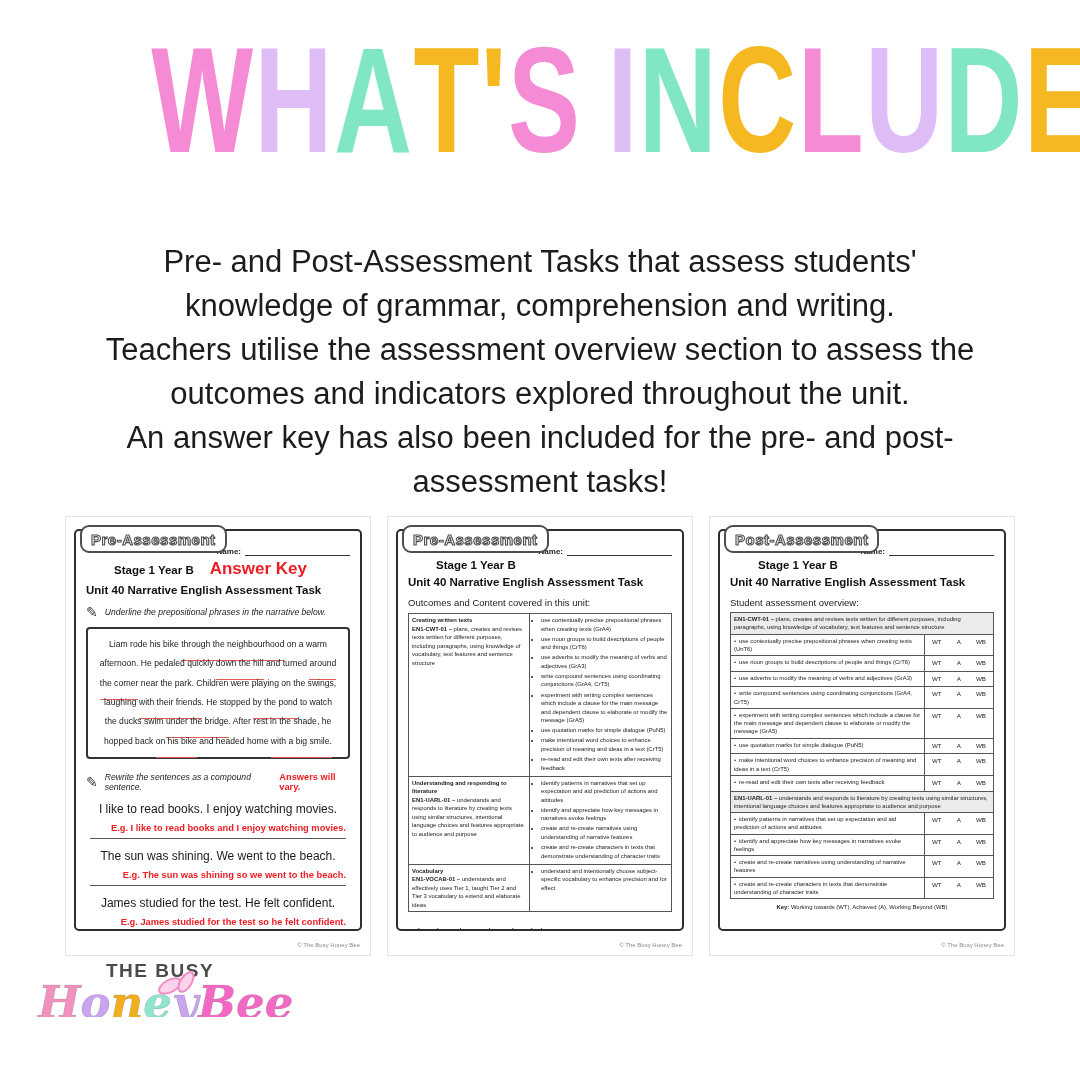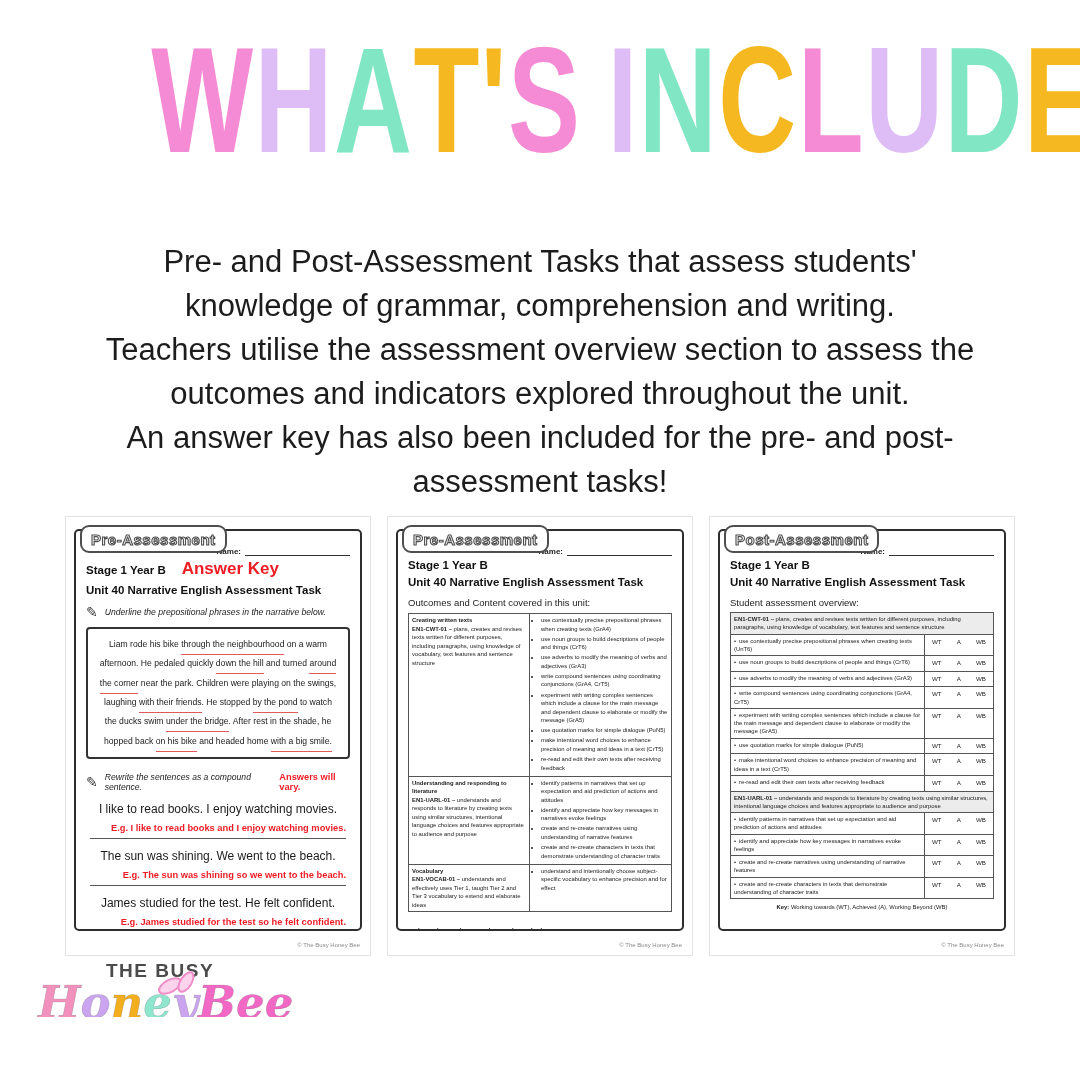--- a/index.html
+++ b/index.html
@@ -22,31 +22,31 @@
   .page{width:304px;height:438px;background:#fff;border:1px solid #e3e3e3;position:relative;}
   .inner{position:absolute;left:8px;right:8px;top:12px;bottom:24px;border:2px solid #2e2e2e;
          border-radius:5px;padding:5px 10px 4px;box-sizing:border-box;overflow:hidden;}
   .tab{position:absolute;top:8px;left:14px;z-index:3;background:#fff;border:2px solid #4e4e4e;
        border-radius:9px;padding:0 9px;height:24px;display:flex;align-items:center;}
   .tab-text{font-size:15px;font-weight:800;letter-spacing:.5px;color:#fdfdfd;
             -webkit-text-stroke:1.1px #4e4e4e;}
   .name-row{display:flex;justify-content:flex-end;align-items:flex-end;gap:4px;margin-top:8px;height:12px;}
   .name-lab{font-size:8px;font-weight:700;color:#222;}
   .name-ln{display:inline-block;width:105px;border-bottom:1px solid #333;height:10px;}
-  .stage-row{display:flex;align-items:baseline;gap:16px;margin-top:3px;}
+  .stage-row{display:flex;align-items:baseline;gap:16px;margin-top:3px;margin-left:28px;}
   .stage{font-size:11.5px;font-weight:800;color:#111;}
   .akey{font-size:17px;font-weight:800;color:#ee1d25;}
   .unit{font-size:11.5px;font-weight:800;color:#111;margin-top:5px;}
   .instr-row{display:flex;align-items:center;gap:7px;margin-top:9px;}
   .pencil{font-size:14px;color:#333;line-height:1;}
   .instr{font-size:8.6px;font-style:italic;color:#222;}
   .avary{font-size:9.3px;font-weight:800;color:#ee1d25;margin-left:3px;}
   .nbox{margin-top:8px;border:2px solid #333;border-radius:4px;padding:6px 9px;
         font-size:8.6px;line-height:2.25;text-align:center;color:#1a1a1a;}
-  .ru{border-bottom:1.6px solid #e05a5a;padding-bottom:5px;}
+  .ru{border-bottom:1.6px solid #e05a5a;padding-bottom:11px;}
   .q{font-size:12px;text-align:center;margin-top:10px;color:#1a1a1a;}
   .a{font-size:9.3px;font-weight:800;color:#ee1d25;text-align:right;margin:7px 4px 0;
      padding-bottom:5px;border-bottom:1.5px solid #555;}
   .sheading{font-size:9.5px;color:#222;margin-top:9px;}
   .otable{width:100%;border-collapse:collapse;margin-top:5px;font-size:5.9px;color:#222;}
   .otable td{border:1px solid #555;padding:2px 3px;vertical-align:top;line-height:1.45;}
   .otable .lc{width:46%;}
   .lt{font-weight:800;}
   .otable ul{margin:0;padding-left:8px;}
   .otable li{margin:0 0 1.5px;}

